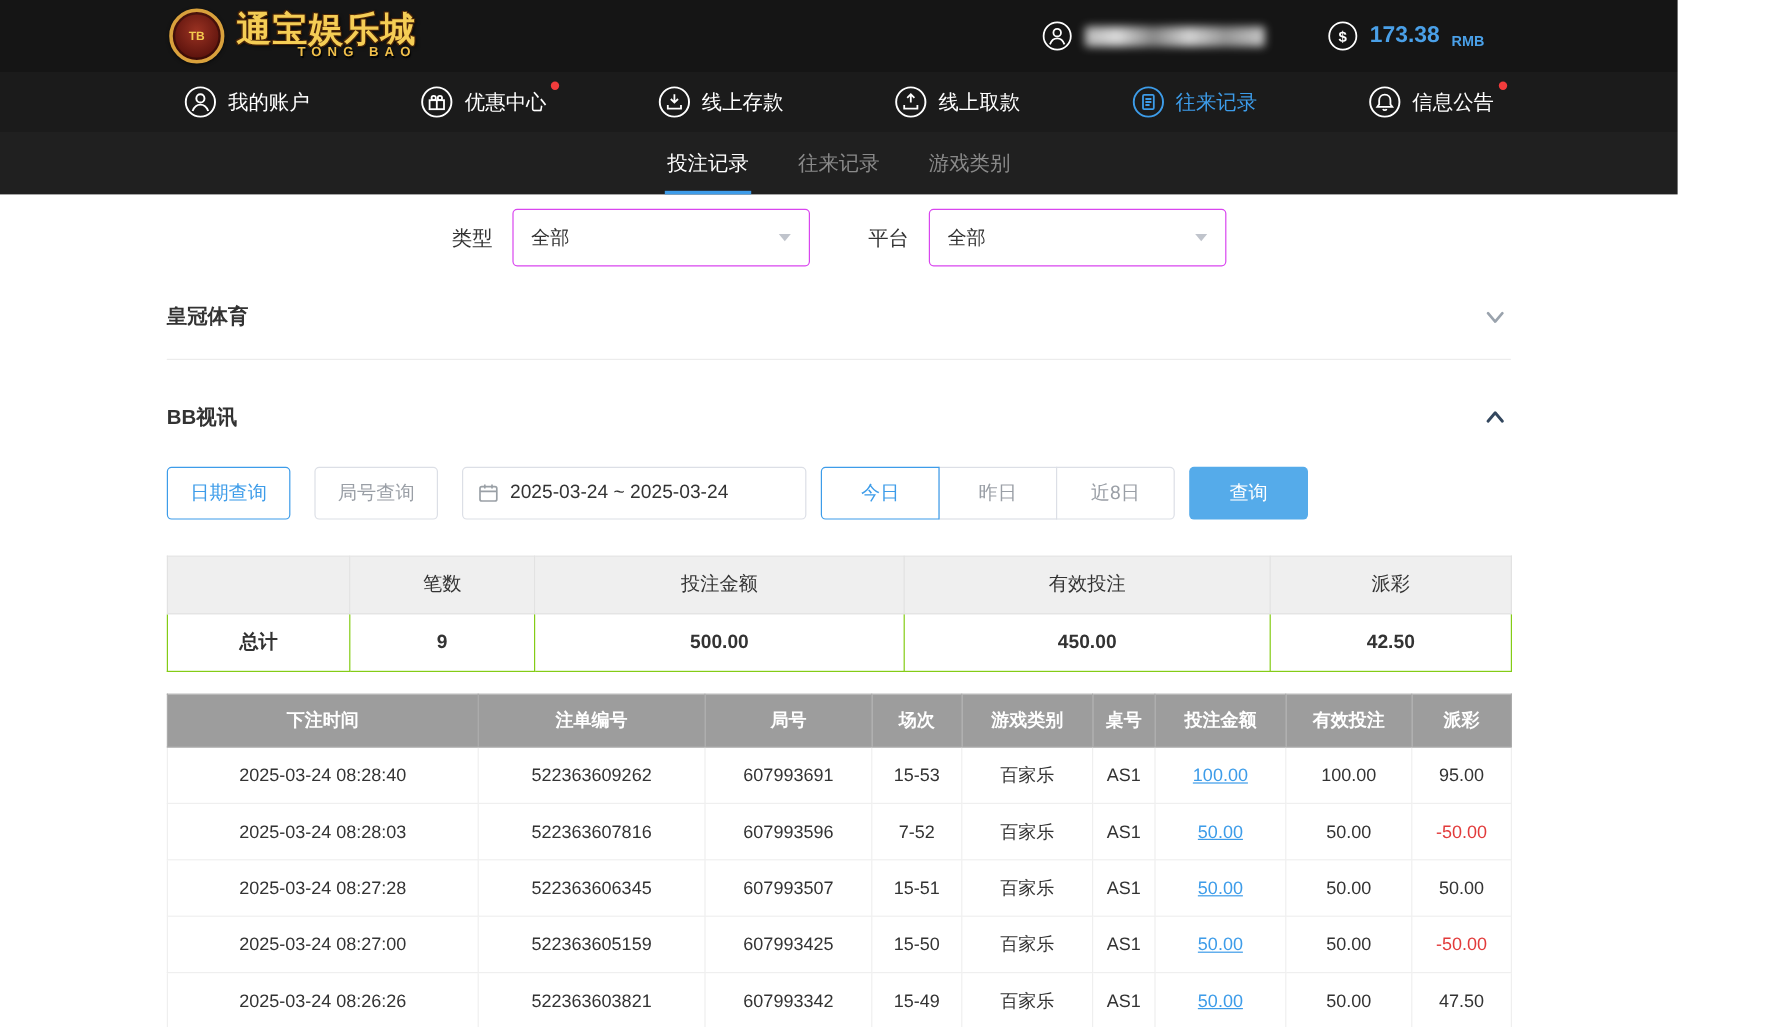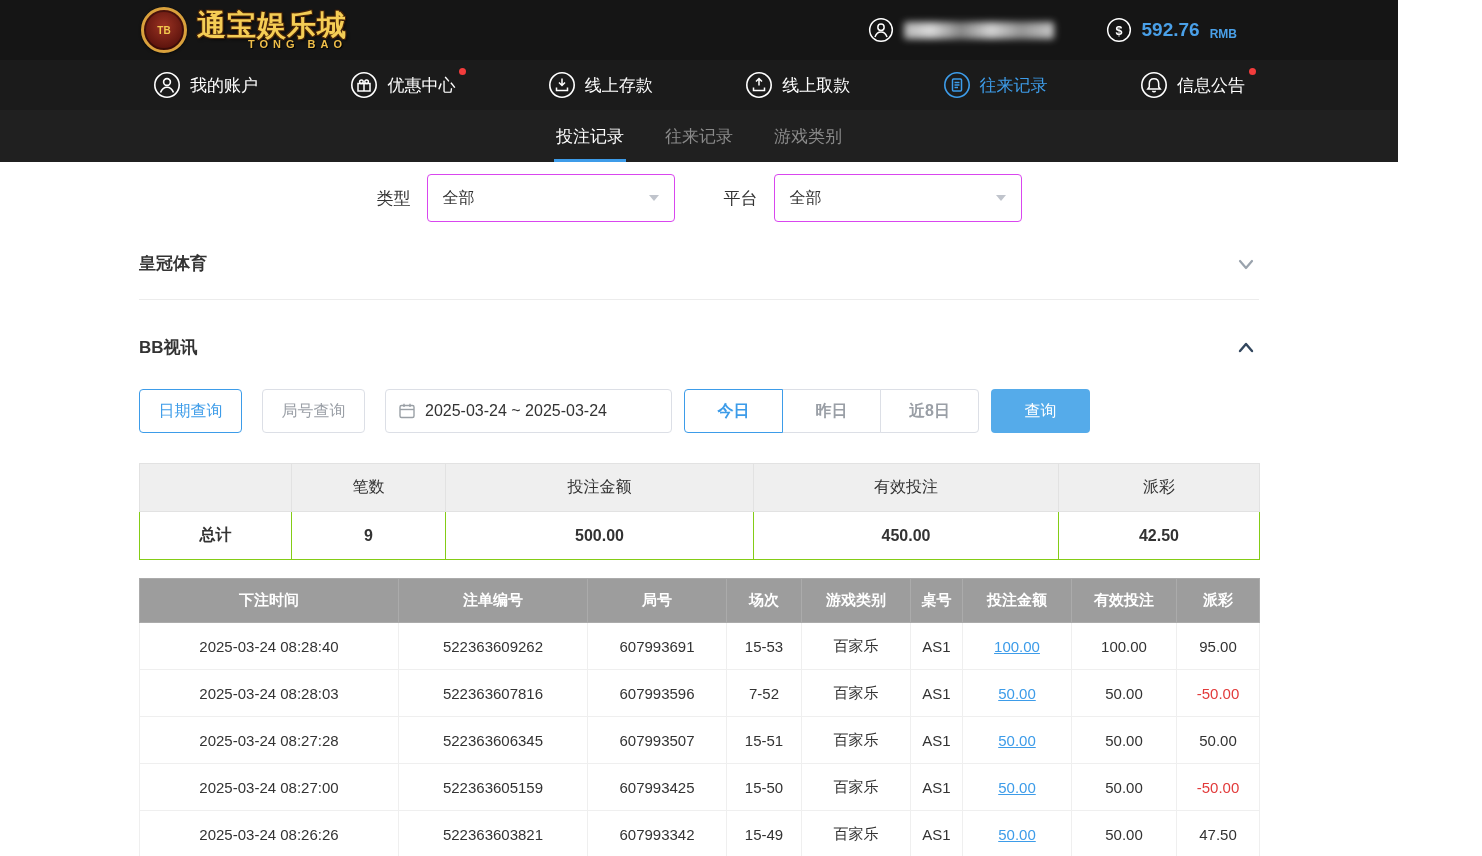--- a/index.html
+++ b/index.html
@@ -75,21 +75,21 @@
   
   .query-row { display:flex; align-items:center; margin-top:30px; height:44px; }
   .btn { height:44px; border-radius:4px; font-size:16px; display:flex; align-items:center; justify-content:center; cursor:pointer; background:#fff; }
   .btn-outline-blue { width:103px; border:1px solid #3d9ce9; color:#3d9ce9; }
   .btn-outline-gray { width:103px; border:1px solid #dcdfe6; color:#9a9fa6; margin-left:20px; }
   .date-input {
     margin-left:20px; width:287px; height:44px; border:1px solid #dcdfe6; border-radius:4px; background:#fff;
     display:flex; align-items:center; gap:9px; padding:0 12px; font-size:16px; color:#333; cursor:pointer;
   }
   .seg-group { display:flex; margin-left:12px; }
-  .seg { width:99px; height:44px; border:1px solid #dcdfe6; background:#fff; color:#9a9fa6; font-size:16px; display:flex; align-items:center; justify-content:center; margin-left:-1px; cursor:pointer;font-weight:bold; }
+  .seg { width:99px; height:44px; border:1px solid #dcdfe6; background:#fff; color:#9a9fa6; font-size:16px; display:flex; align-items:center; justify-content:center; margin-left:-1px; cursor:pointer; }
   .seg:first-child { border-radius:4px 0 0 4px; margin-left:0; }
   .seg:last-child { border-radius:0 4px 4px 0; }
   .seg.active { border-color:#3d9ce9; color:#3d9ce9; position:relative; z-index:1; }
   .btn-primary { margin-left:12px; width:99px; background:#55abea; color:#fff; border:none; }
 
   
   table { border-collapse:collapse; width:1120px; table-layout:fixed; }
   .summary { margin-top:30px; }
   .summary th { background:#efefef; height:48px; font-size:16px; font-weight:400; color:#333; border:1px solid #e2e2e2; }
   .summary td { height:48px; text-align:center; font-size:16px; font-weight:bold; color:#333; border:1px solid #84cc16; background:#fff; }
@@ -126,21 +126,21 @@
           </span>
           <span class="masked"></span>
         </div>
         <div class="balance-group">
           <span class="circ-ico">
             <svg width="26" height="26" viewBox="0 0 28 28" fill="none" stroke="currentColor" stroke-width="1.6">
               <circle cx="14" cy="14" r="12.2"></circle>
               <text x="14" y="19" font-size="13.5" fill="currentColor" stroke="none" text-anchor="middle" font-weight="bold">$</text>
             </svg>
           </span>
-          <span class="balance-amount">592.76</span>
+          <span class="balance-amount">173.38</span>
           <span class="balance-cur">RMB</span>
         </div>
       </div>
     </div>
   </div>
 
   <div class="mainnav">
     <div class="container">
       <div class="nav-item">
         <span class="nav-ico">

